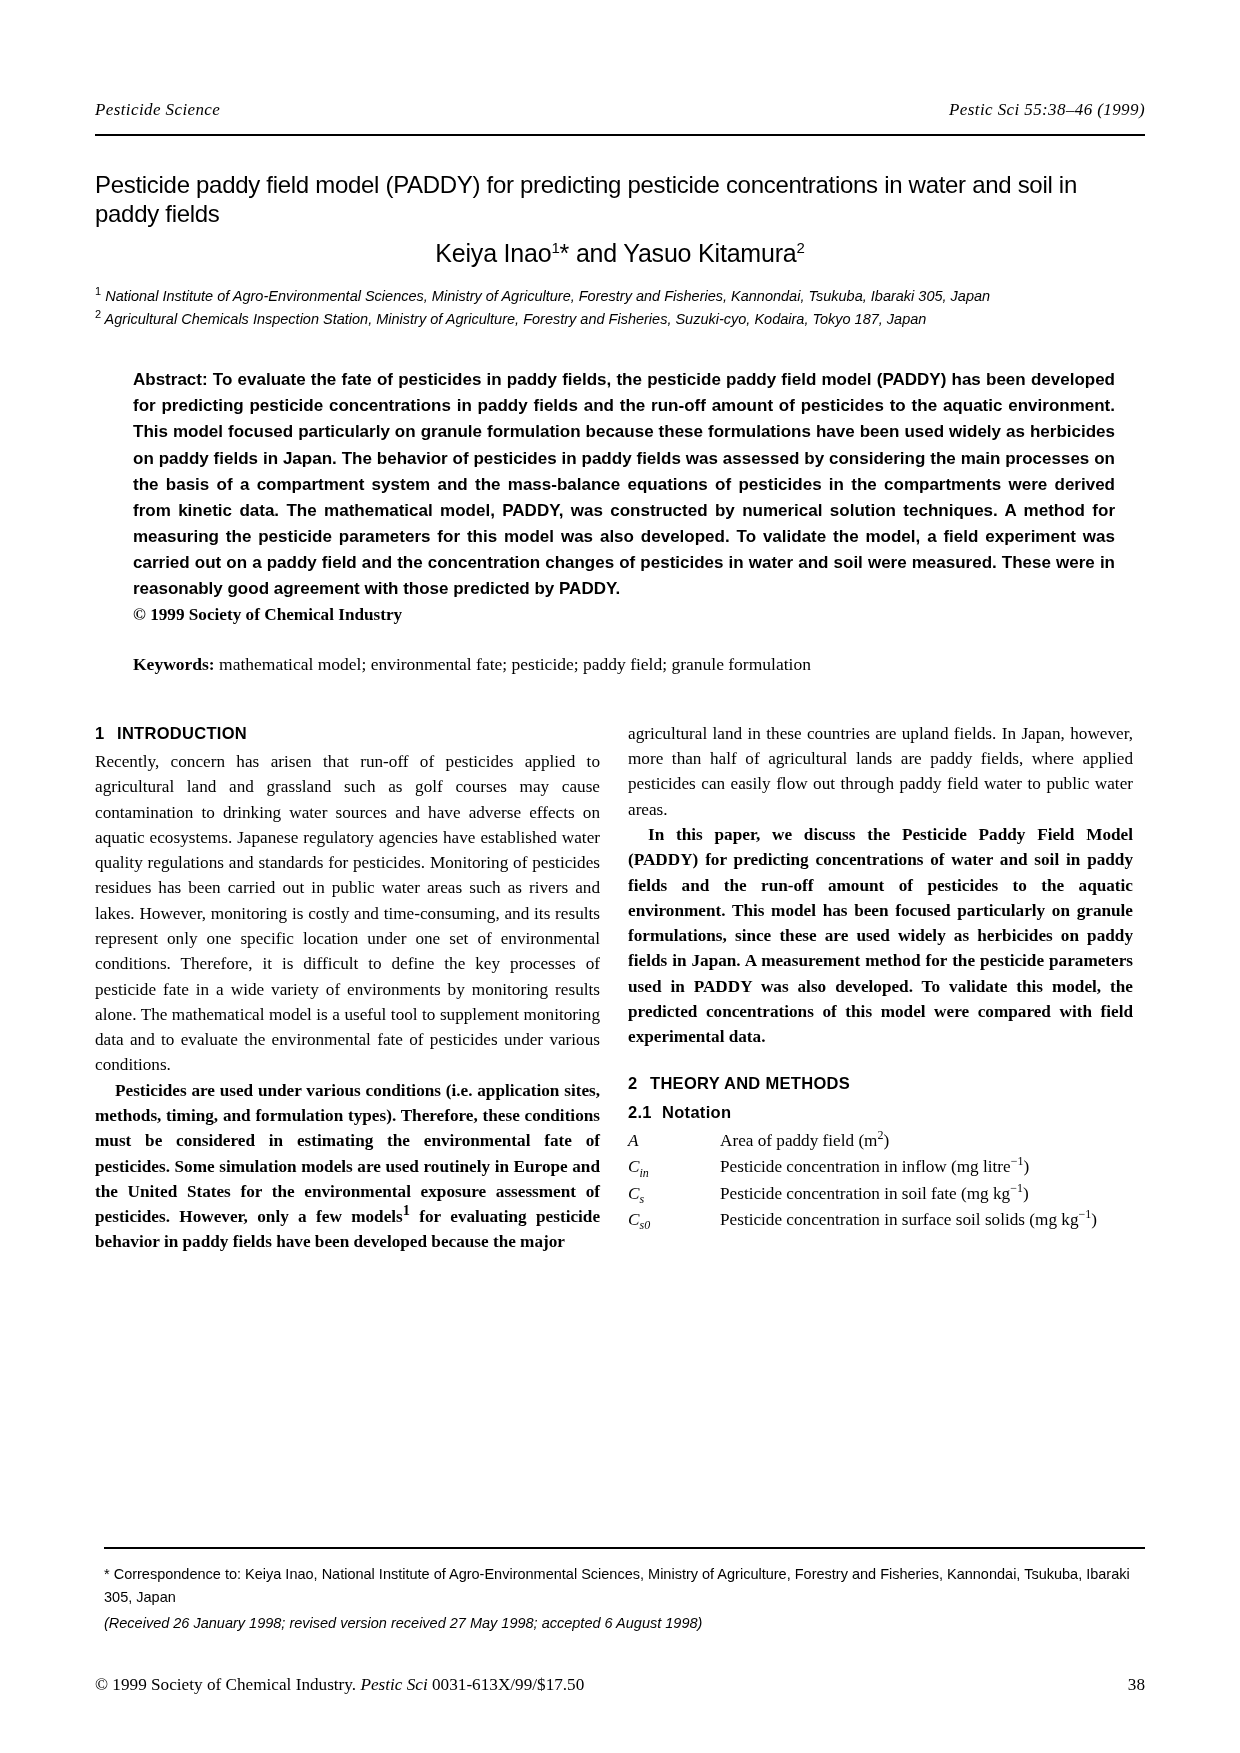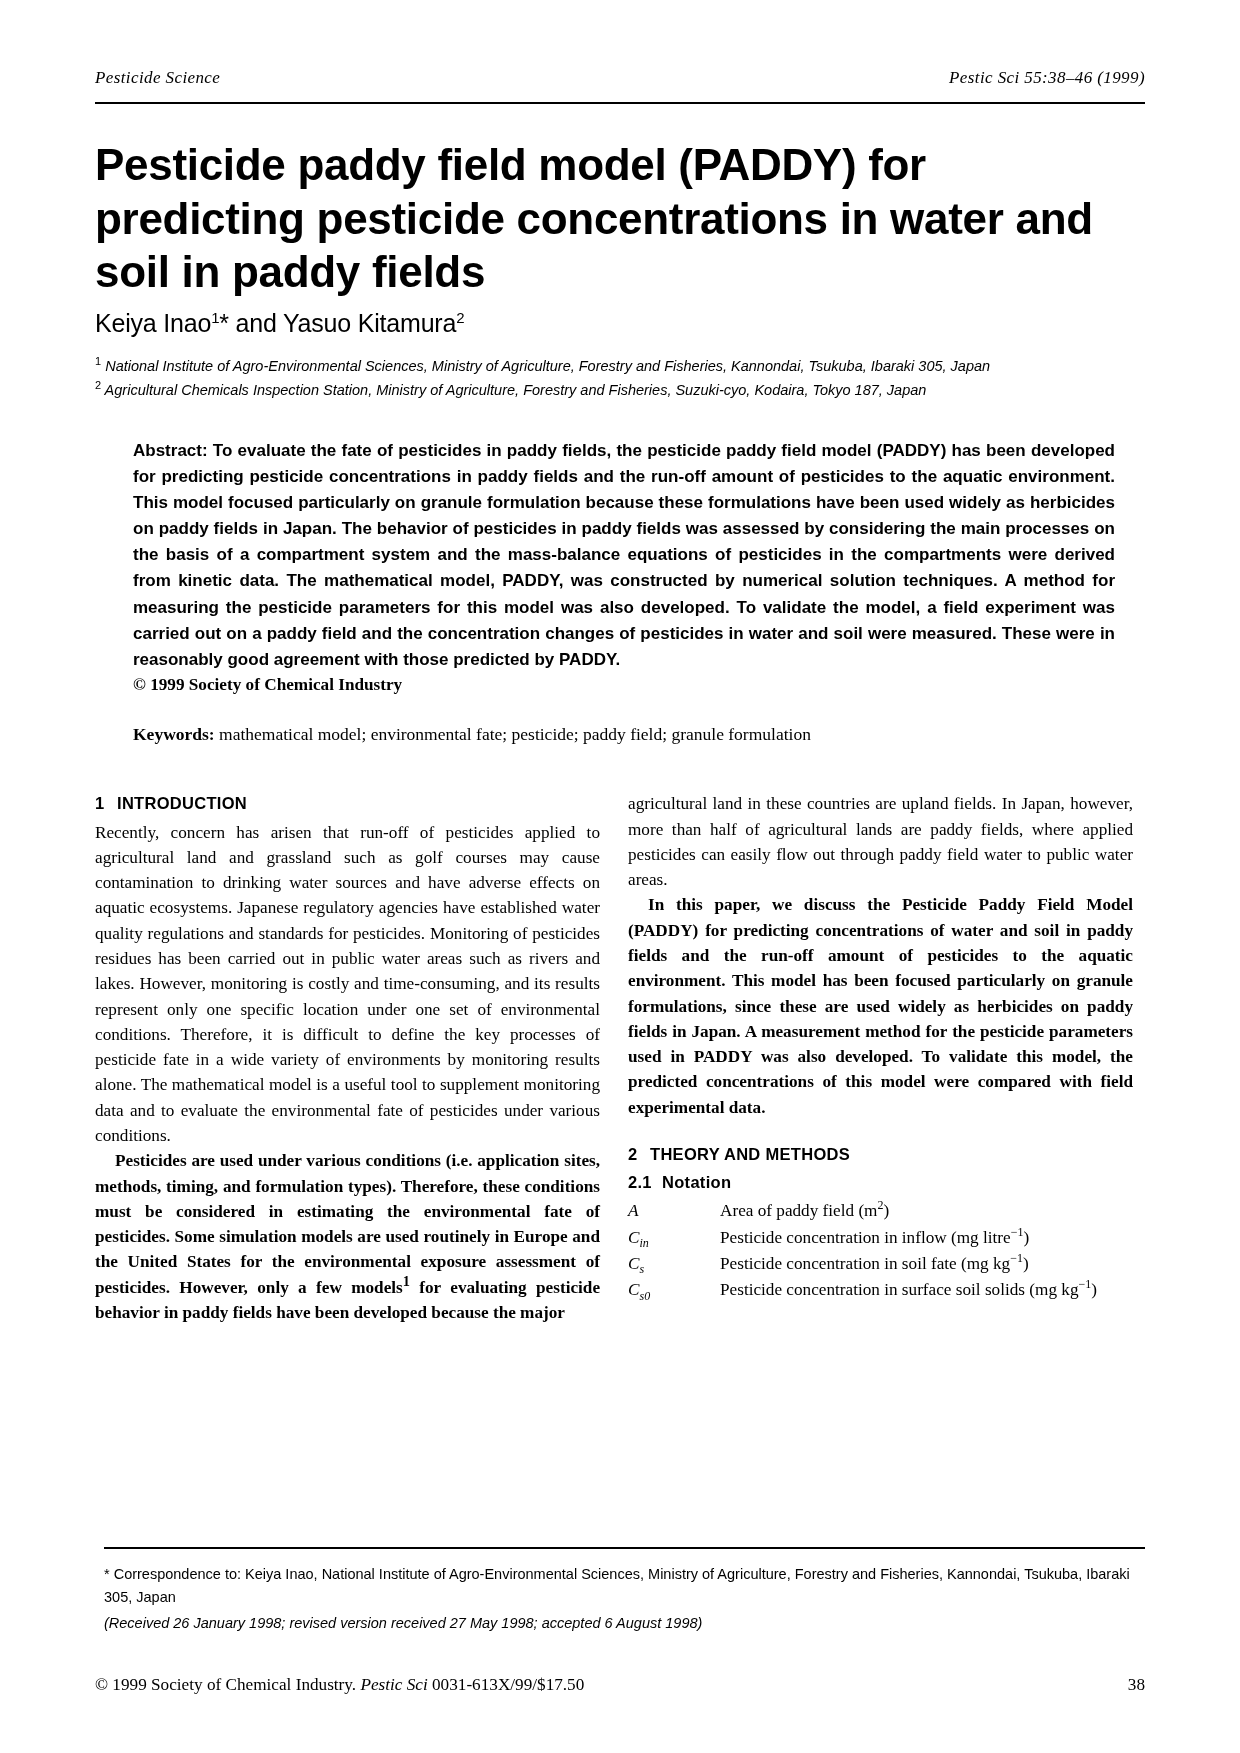--- a/index.html
+++ b/index.html
@@ -12,21 +12,21 @@
     height: 1753px;
     font-family: "Liberation Serif", serif;
     color: #000000;
     position: relative;
   }
   .page {
     position: relative;
     width: 1240px;
     height: 1753px;
     box-sizing: border-box;
-    padding: 68px 95px 0 95px;
+    padding: 100px 95px 0 95px;
   }
 
   
   .running-head {
     display: flex;
     justify-content: space-between;
     align-items: baseline;
     font-style: italic;
     font-size: 17px;
     letter-spacing: 0.4px;
@@ -35,31 +35,32 @@
   .running-head .left { font-family: "Liberation Serif", serif; }
   .running-head .right { font-family: "Liberation Serif", serif; }
   .rule-top {
     border-top: 2px solid #000;
     margin-bottom: 34px;
   }
 
   
   h1.title {
     font-family: "Liberation Sans", sans-serif;
-    font-size: 44px;
+    font-size: 24px;
     line-height: 1.22;
-    font-weight: bold;
+    font-weight: normal;
     margin: 0 0 10px 0;
     letter-spacing: -0.3px;
   }
   .authors {
     font-family: "Liberation Sans", sans-serif;
     font-size: 25px;
     margin: 6px 0 18px 0;
     letter-spacing: -0.2px;
+    text-align: center;
   }
   .authors sup { font-size: 15px; }
   .affiliation {
     font-family: "Liberation Sans", sans-serif;
     font-style: italic;
     font-size: 14.5px;
     line-height: 1.5;
     margin: 0 0 2px 0;
   }
   .affiliation sup { font-style: normal; font-size: 11px; }

